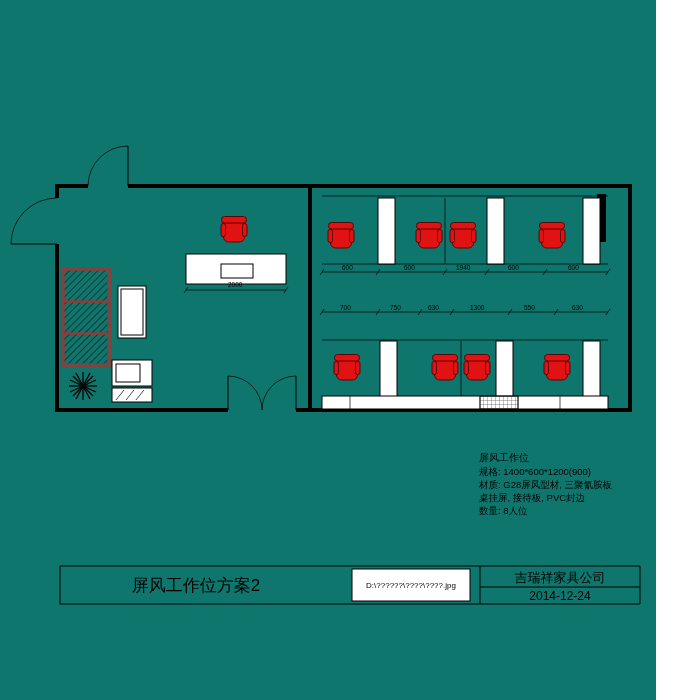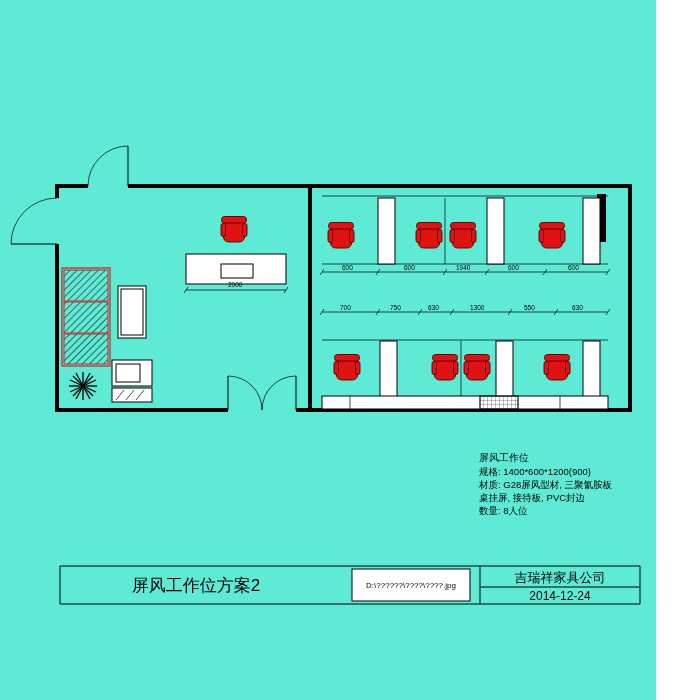--- a/index.html
+++ b/index.html
@@ -1,16 +1,16 @@
 <!DOCTYPE html>
 <html><head>
 <meta charset="utf-8">
 <style>
   html,body{margin:0;padding:0;background:#fff;}
-  .sheet{position:relative;width:656px;height:700px;background:#5eead4;overflow:hidden;}
+  .sheet{position:relative;width:656px;height:700px;background:#0f766e;overflow:hidden;}
   svg{position:absolute;left:0;top:0;}
   text{font-family:"Liberation Sans","DejaVu Sans",sans-serif;fill:#000;}
   .dim{font-size:6.5px;}
   .spec-title{font-size:10px;}
   .spec-line{font-size:9.5px;}
   .plan-title{font-size:17px;}
   .company{font-size:13px;}
   .date{font-size:12px;}
   .filepath{font-size:8px;}
   .thin{stroke:#000;stroke-width:1;fill:none;}

